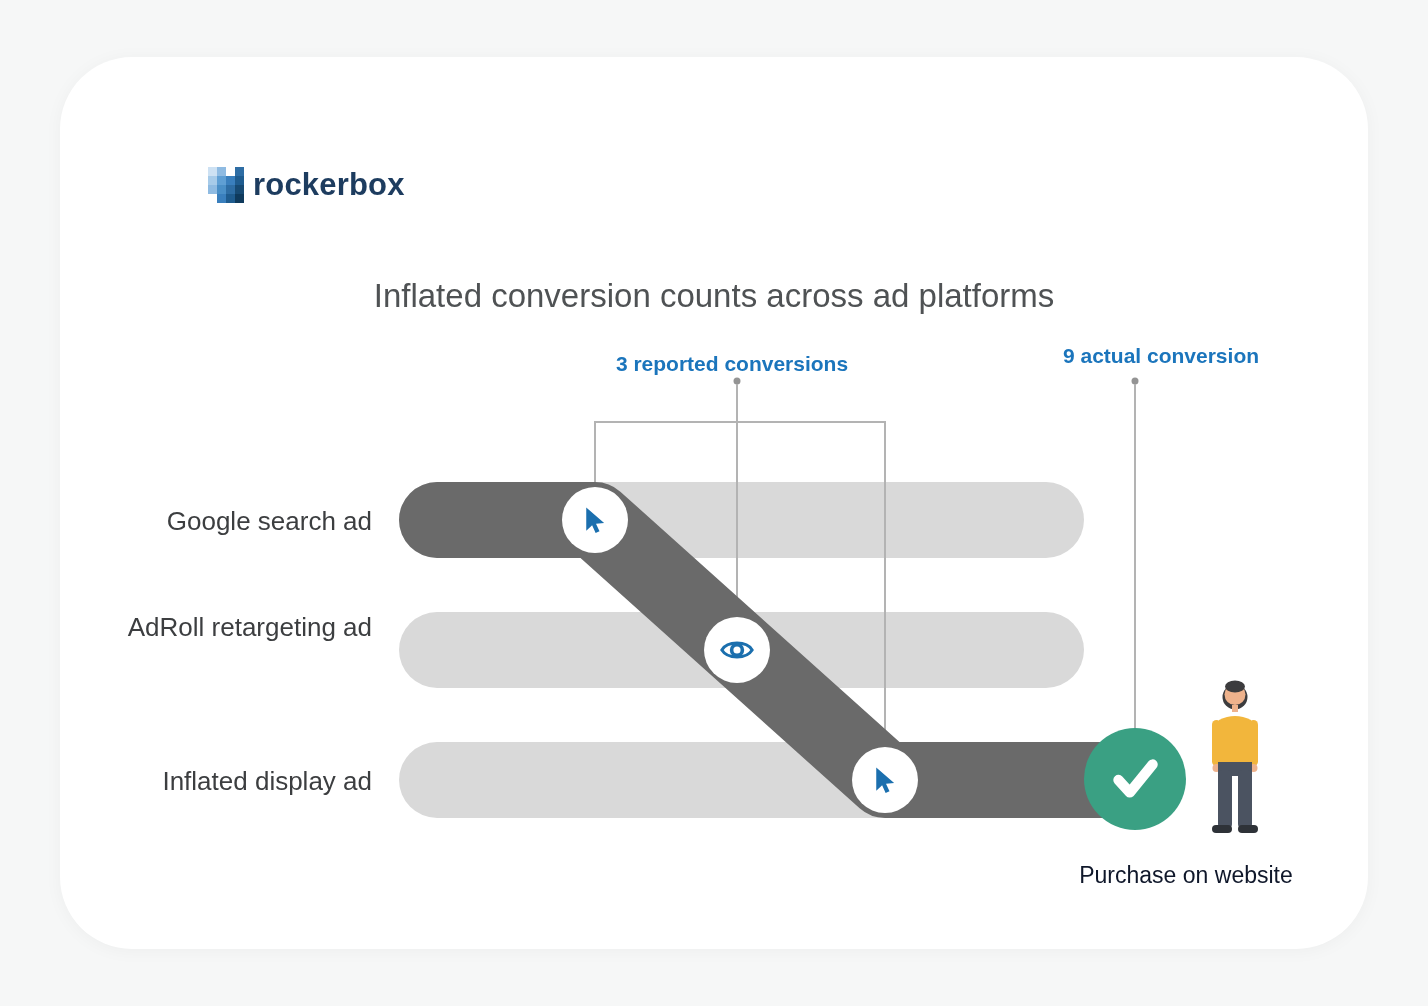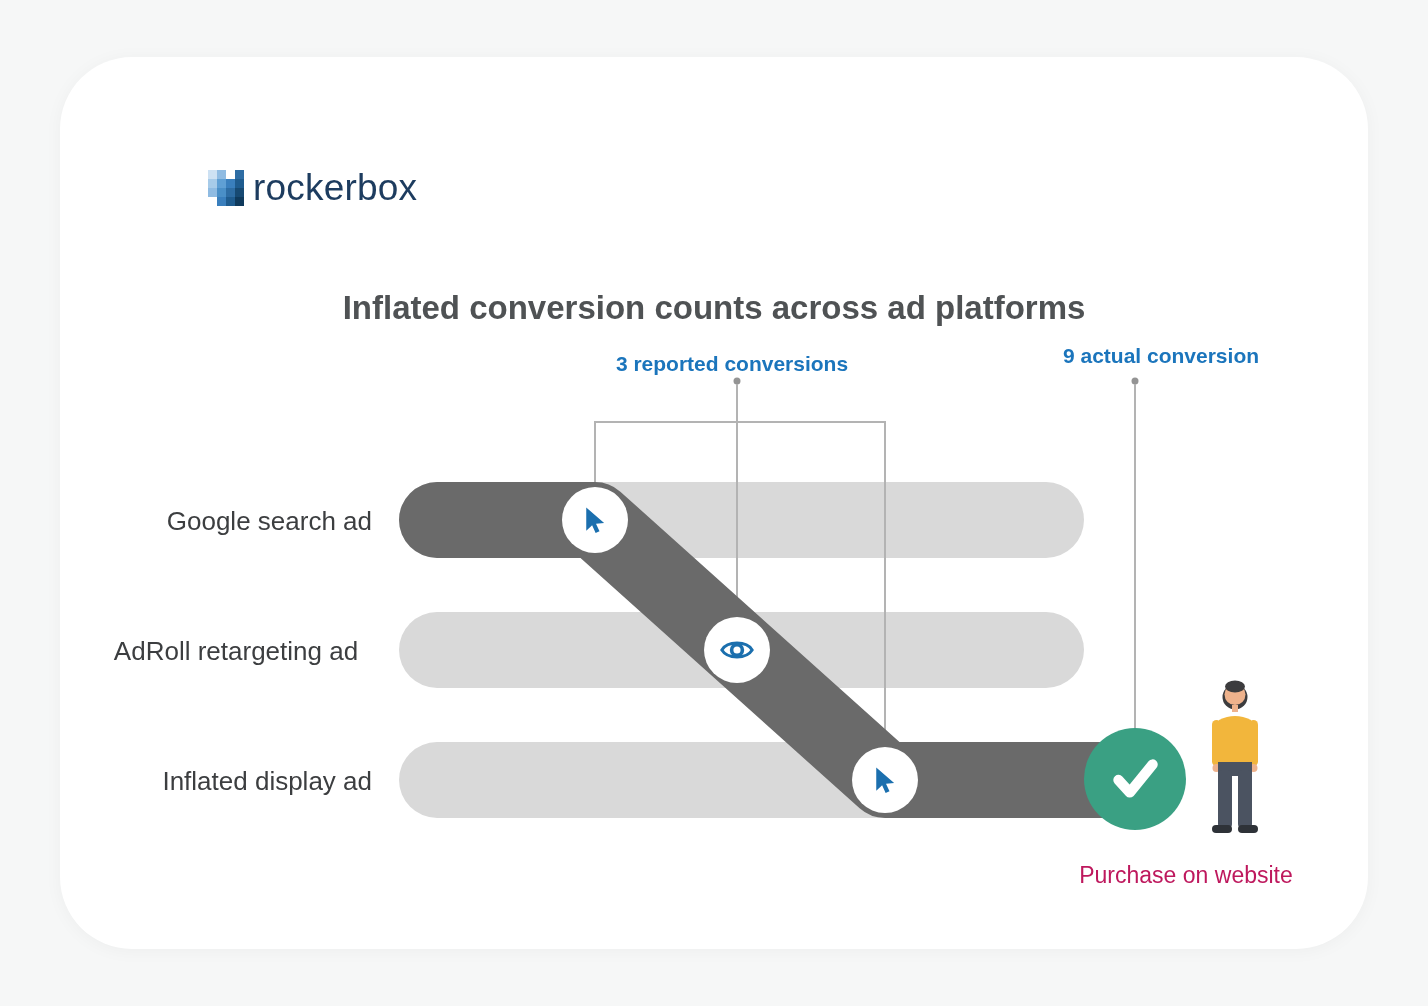--- a/index.html
+++ b/index.html
@@ -15,26 +15,26 @@
   }
 
   
   .logo { position:absolute; left:148px; top:110px; display:flex; align-items:center; gap:9px; }
   .logo-mark { width:36px; height:36px; display:grid; grid-template-columns:repeat(4,1fr); grid-template-rows:repeat(4,1fr); }
   .logo-mark span { width:9px; height:9px; }
   .px1 {background:#cde1f3;} .px2 {background:#8fbbe2;} .px3 {background:transparent;} .px4 {background:#2e6da4;}
   .px5 {background:#a7cbe9;} .px6 {background:#5f9fd4;} .px7 {background:#3a7fbd;} .px8 {background:#1f5c8f;}
   .px9 {background:#8fbbe2;} .px10{background:#4a8fc7;} .px11{background:#2e6da4;} .px12{background:#174a73;}
   .px13{background:transparent;} .px14{background:#3a7fbd;} .px15{background:#1f5c8f;} .px16{background:#0f3a5c;}
-  .logo-text { font-size:37px; font-weight:400; letter-spacing:0.2px; color:var(--brand-navy,#1d3c5f); }
+  .logo-text { font-size:31px; font-weight:700; letter-spacing:0.2px; color:var(--brand-navy,#1d3c5f); }
 
   
   .title {
     position:absolute; left:0; right:0; top:220px; text-align:center;
-    font-size:33px; font-weight:700; color:var(--title-gray,#4f5254);margin-top:12px;
+    font-size:33px; font-weight:400; color:var(--title-gray,#4f5254);
   }
 
   
   .ann {
     position:absolute; transform:translateX(-50%); white-space:nowrap;
     font-size:21px; font-weight:700; color:var(--annotation-blue,#1b75bc);
     z-index:6;
   }
   .ann-reported { left:732px; top:352px; }
   .ann-actual   { left:1161px; top:344px; }
@@ -50,21 +50,21 @@
   .line-bracket  { left:594px;  top:421px; width:291px; }
   .line-left     { left:594px;  top:421px; height:99px; }
   .line-right    { left:884px;  top:421px; height:359px; }
   .line-actual   { left:1134px; top:384px; height:345px; }
 
   
   .row-label {
     position:absolute; left:100px; width:272px; text-align:right;
     font-size:26px; color:#3c3e40; z-index:3;
   }
-  .row-label-1 { top:506px; } .row-label-2 { top:636px;text-align:center; } .row-label-3 { top:766px; }
+  .row-label-1 { top:506px; } .row-label-2 { top:612px; } .row-label-3 { top:766px; }
 
   .bar { position:absolute; left:399px; width:685px; height:76px; border-radius:38px; background:var(--bar-light-gray,#d9d9d9); z-index:1; }
   .bar-1 { top:482px; } .bar-2 { top:612px; } .bar-3 { top:742px; }
 
   .journey-svg { position:absolute; left:0; top:0; width:1428px; height:1006px; z-index:3; pointer-events:none; }
 
   
   .tp {
     position:absolute; width:66px; height:66px; border-radius:50%; background:#ffffff;
     transform:translate(-50%,-50%); display:flex; align-items:center; justify-content:center; z-index:4;
@@ -76,21 +76,21 @@
   .check {
     position:absolute; left:1135px; top:779px; width:102px; height:102px; border-radius:50%;
     background:var(--check-teal,#3aa083); transform:translate(-50%,-50%);
     display:flex; align-items:center; justify-content:center; z-index:5;
   }
 
   .person { position:absolute; left:1199px; top:674px; z-index:6; }
 
   .caption {
     position:absolute; left:1186px; top:862px; transform:translateX(-50%);
-    font-size:23px; color:#be185d; white-space:nowrap; z-index:6;
+    font-size:23px; color:#0f172a; white-space:nowrap; z-index:6;
   }
 </style>
 </head>
 <body>
 
 <div class="canvas">
   <div class="card">
 
     <div class="logo">
       <div class="logo-mark">

